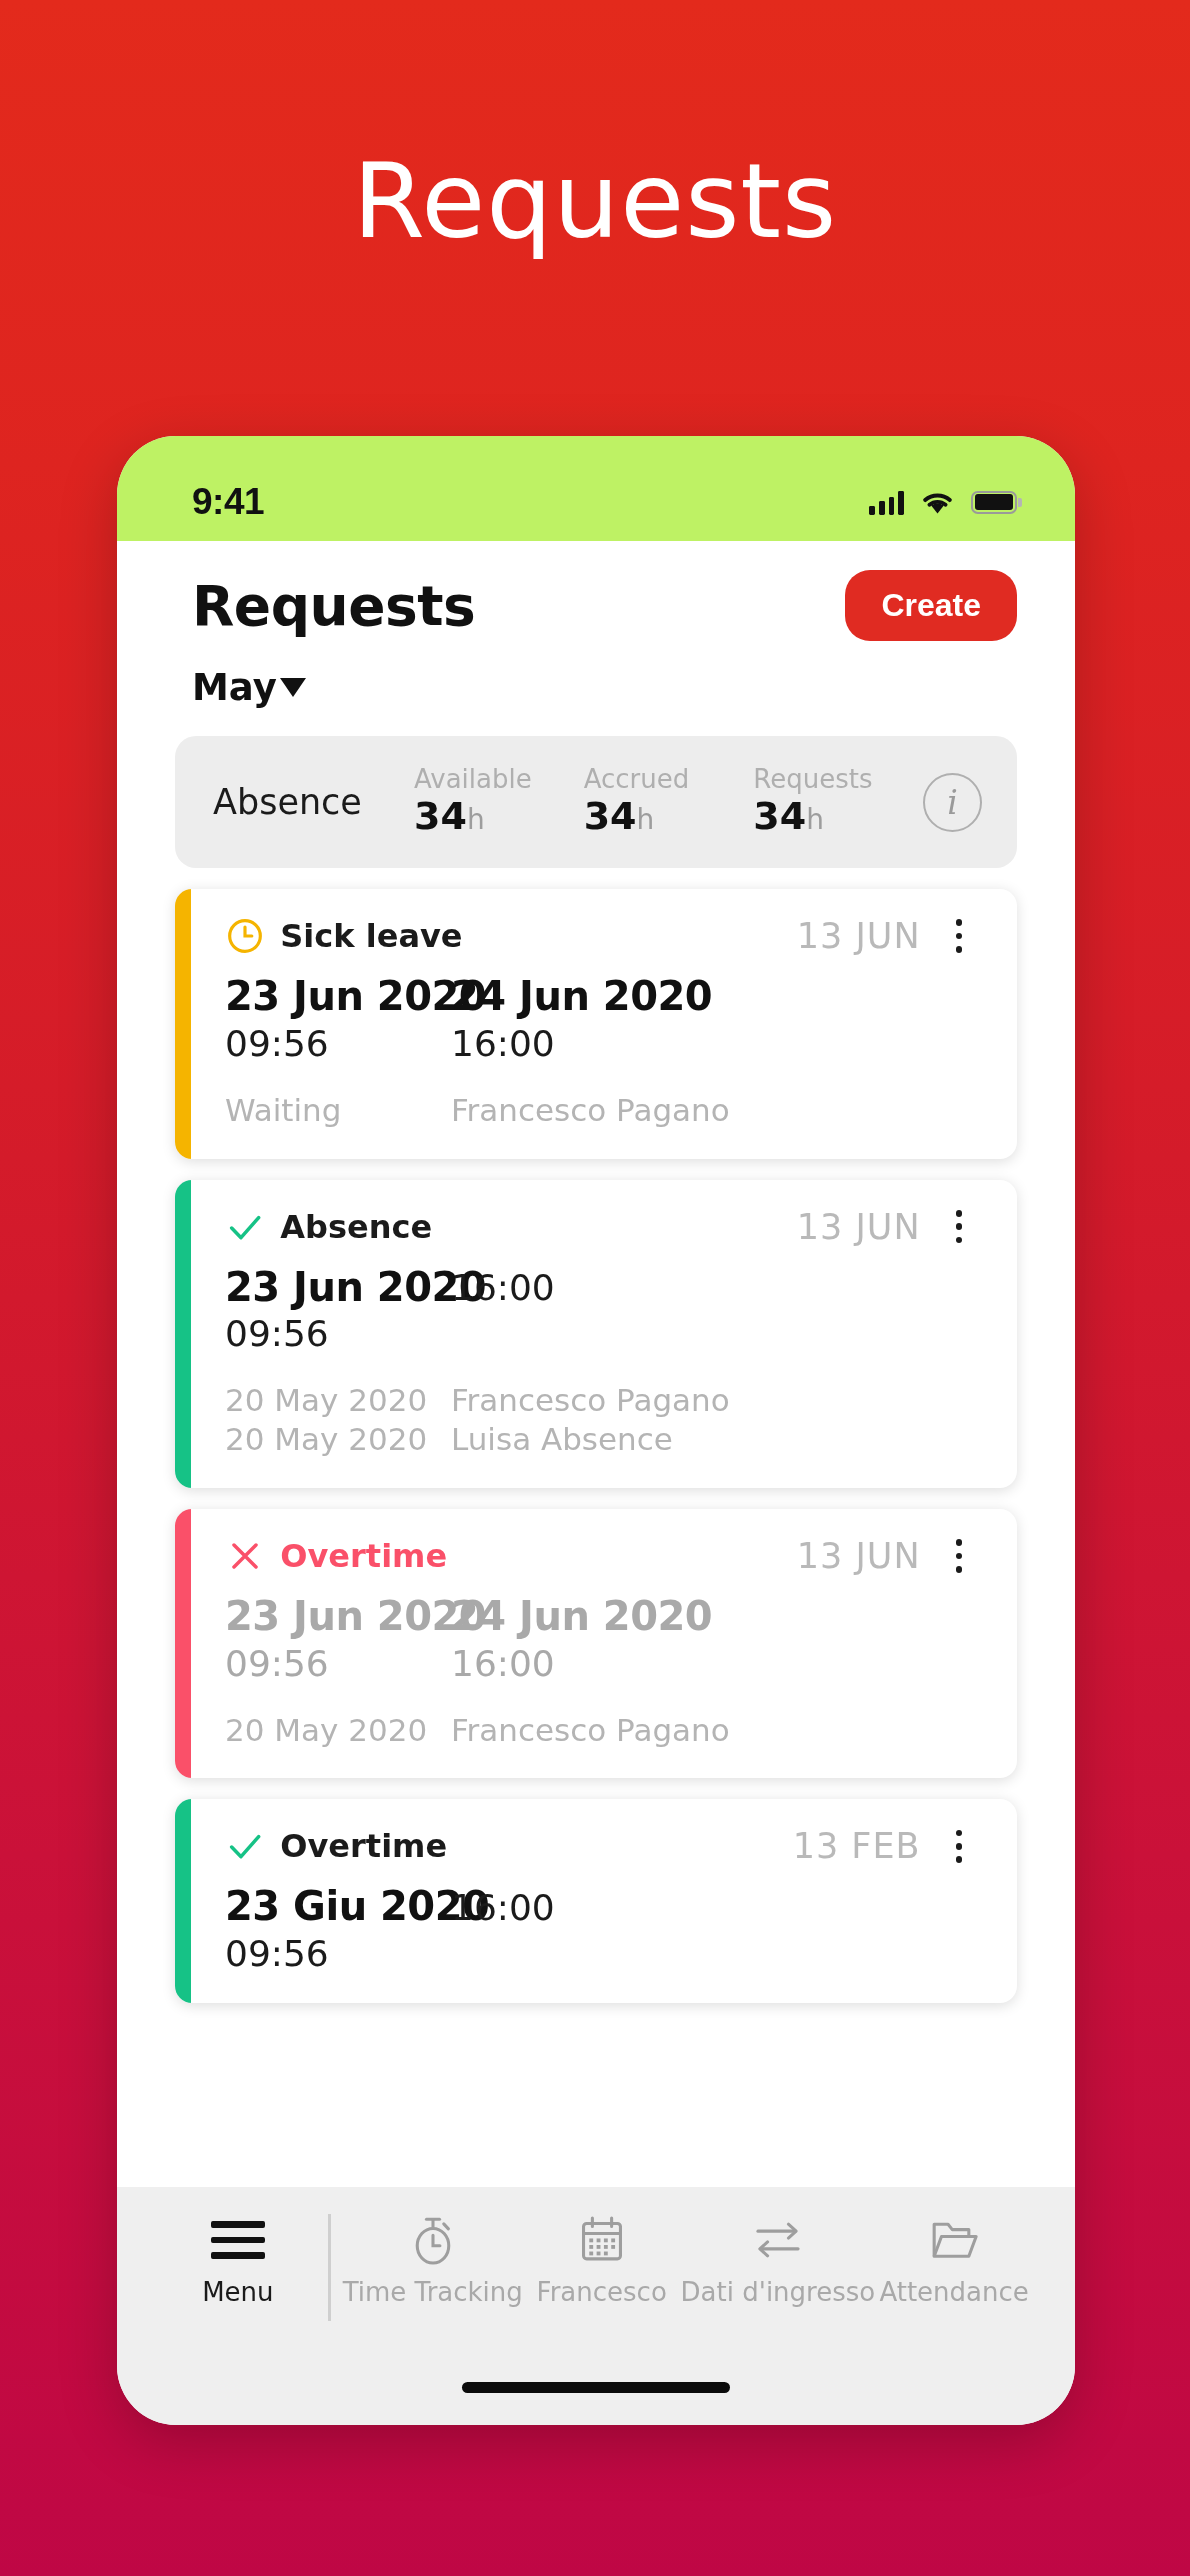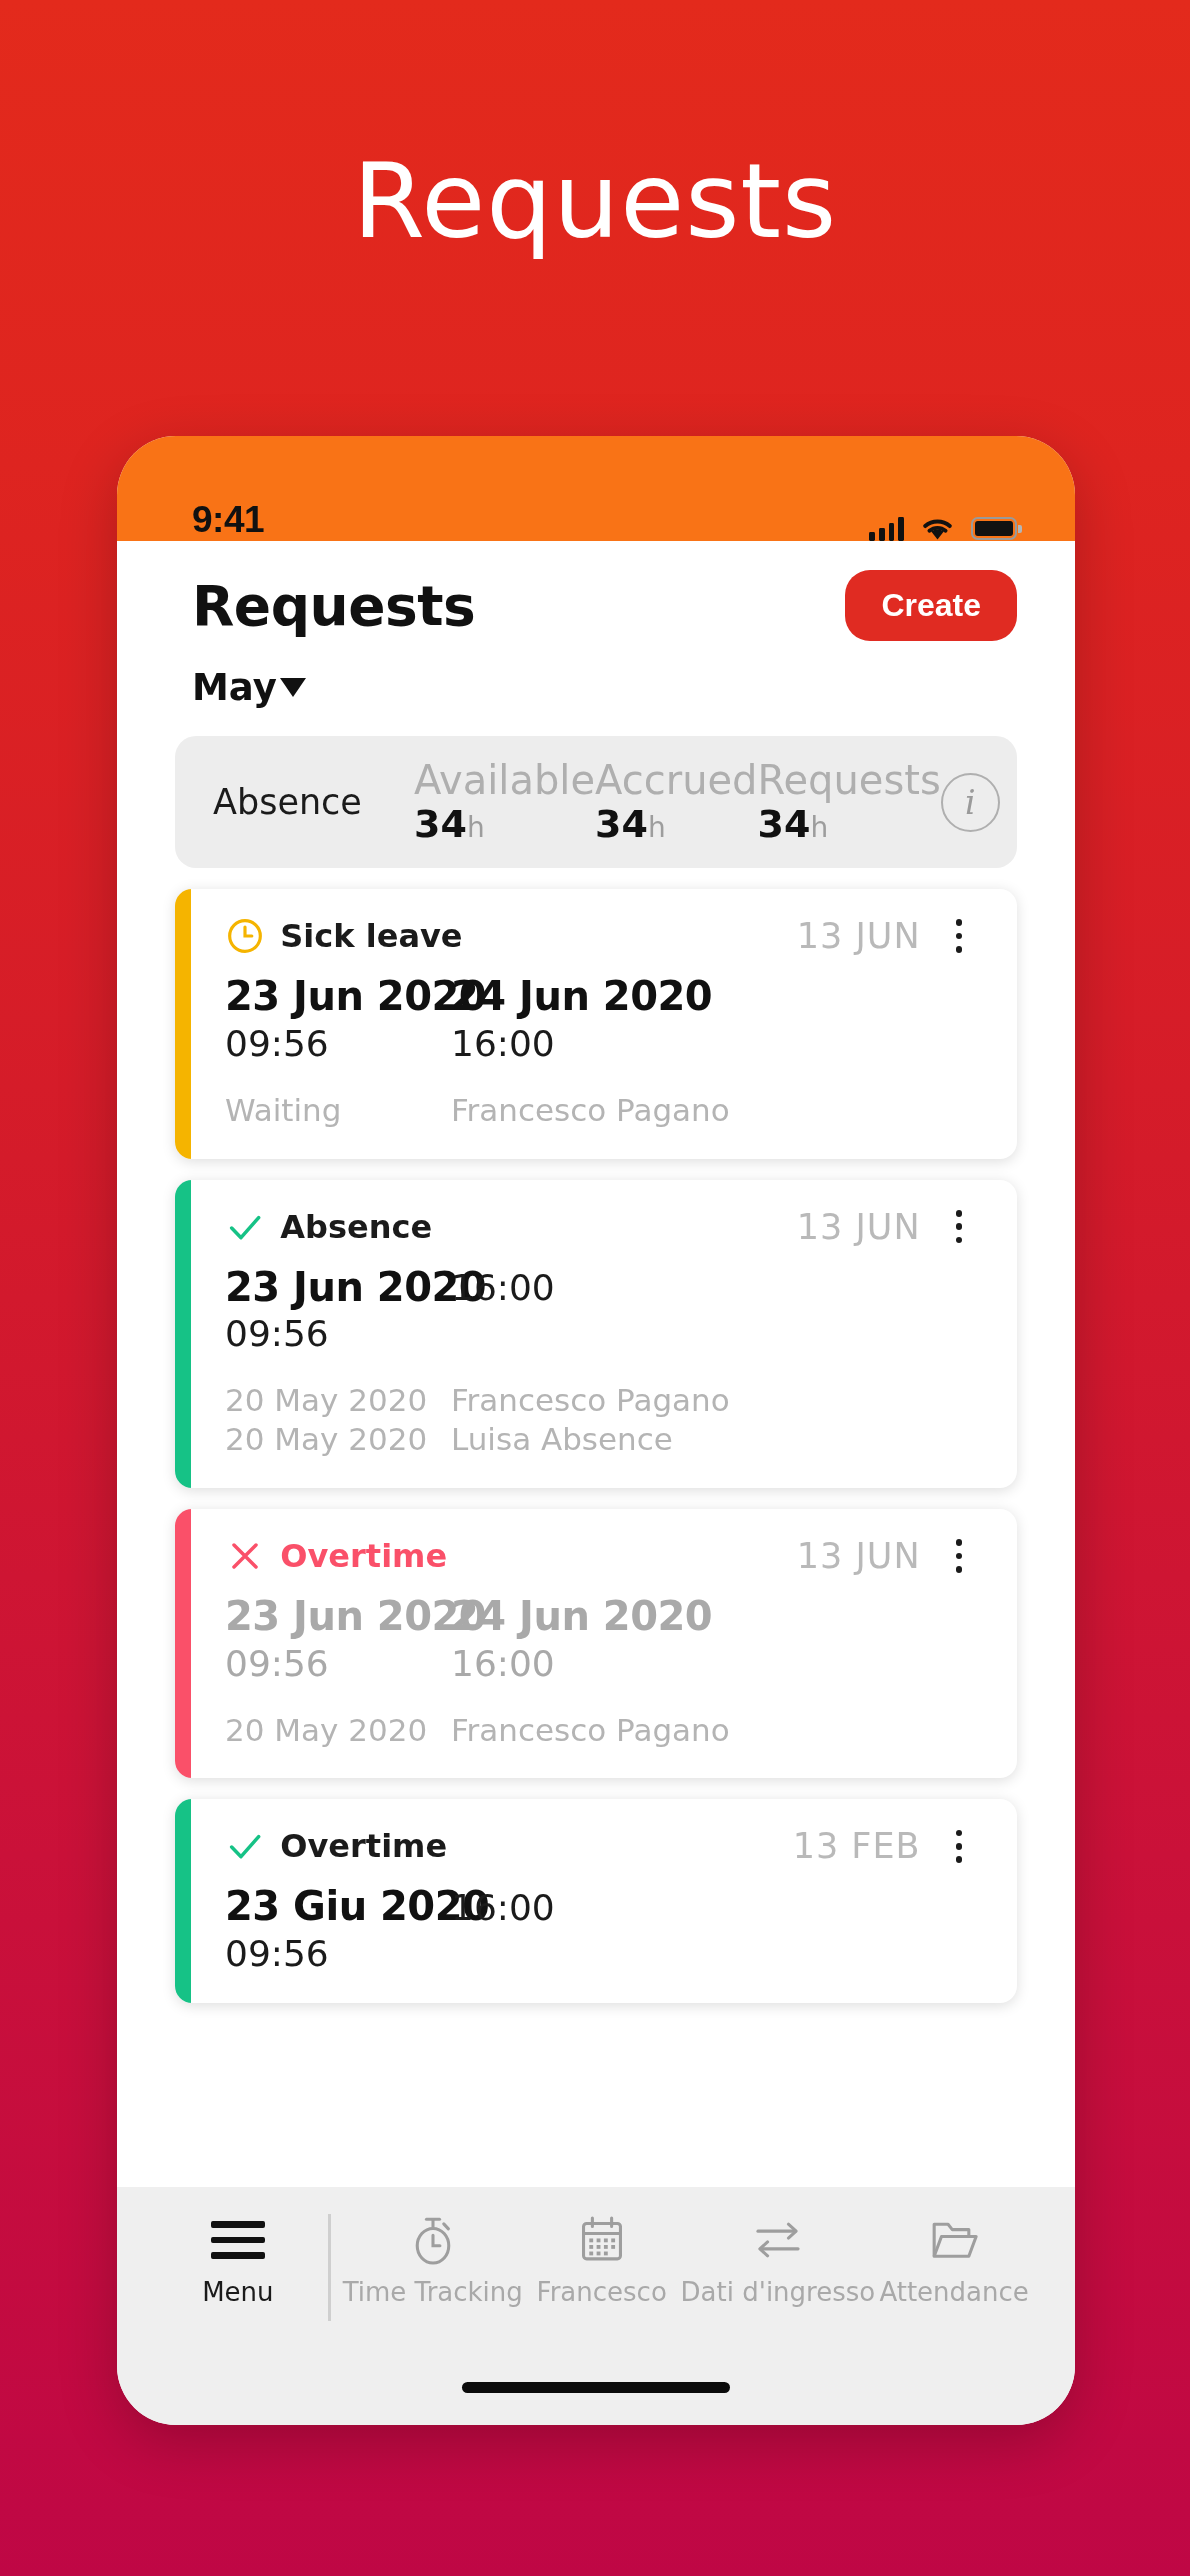--- a/index.html
+++ b/index.html
@@ -26,23 +26,23 @@
     background:#EFEFEF;
     border-radius:59px;
     overflow:hidden;
     box-shadow:0 17px 58px rgba(0,0,0,.22);
     display:flex; flex-direction:column;
   }
 
   
   .statusbar{
     height:105px; flex:none;
-    display:flex; align-items:flex-end; justify-content:space-between;
+    display:flex; align-items:center; justify-content:space-between;
     padding:27px 58px 0 75px;
-    background:#f97316;
+    background:#bef264;
   }
   .sb-time{ font-size:37px; font-weight:700; color:#111; letter-spacing:-0.5px;
             font-family:"Liberation Sans", sans-serif; }
   .sb-icons{ display:flex; align-items:center; gap:17px; }
   .bars{ display:flex; align-items:flex-end; gap:3.8px; height:25px; }
   .bars i{ display:block; width:5.8px; background:#111; border-radius:1.4px; }
   .bars i:nth-child(1){height:8.6px}
   .bars i:nth-child(2){height:13.4px}
   .bars i:nth-child(3){height:18px}
   .bars i:nth-child(4){height:24px}
@@ -70,21 +70,21 @@
 
   
   .summary{
     margin:27px 58px 0 58px; flex:none;
     background:#EDEDED; border-radius:21px;
     height:132px; display:flex; align-items:center;
     padding:0 35px 0 38px; gap:0;
   }
   .sum-title{ font-size:35px; color:#1b1b1b; flex:none; width:201px; }
   .sum-col{ flex:1; display:flex; flex-direction:column; align-items:flex-start; }
-  .sum-lbl{ font-size:40px; color:#AFAFAF; line-height:1.15; }
+  .sum-lbl{ font-size:26px; color:#AFAFAF; line-height:1.15; }
   .sum-val{ font-size:38px; font-weight:700; color:#111; line-height:1.15; }
   .sum-val em{ font-style:normal; font-size:28px; font-weight:400; color:#9d9d9d; }
   .info-ic{ flex:none; width:59px; height:59px; border:2.9px solid #AFAFAF;
             border-radius:50%; color:#9a9a9a; font-size:33px; font-style:italic;
             font-family:"DejaVu Serif", serif;
             display:flex; align-items:center; justify-content:center; }
 
   
   .list{ flex:1; overflow:hidden; padding:21px 58px 0 58px; background:#fff;
          display:flex; flex-direction:column; gap:21px; min-height:0; }

